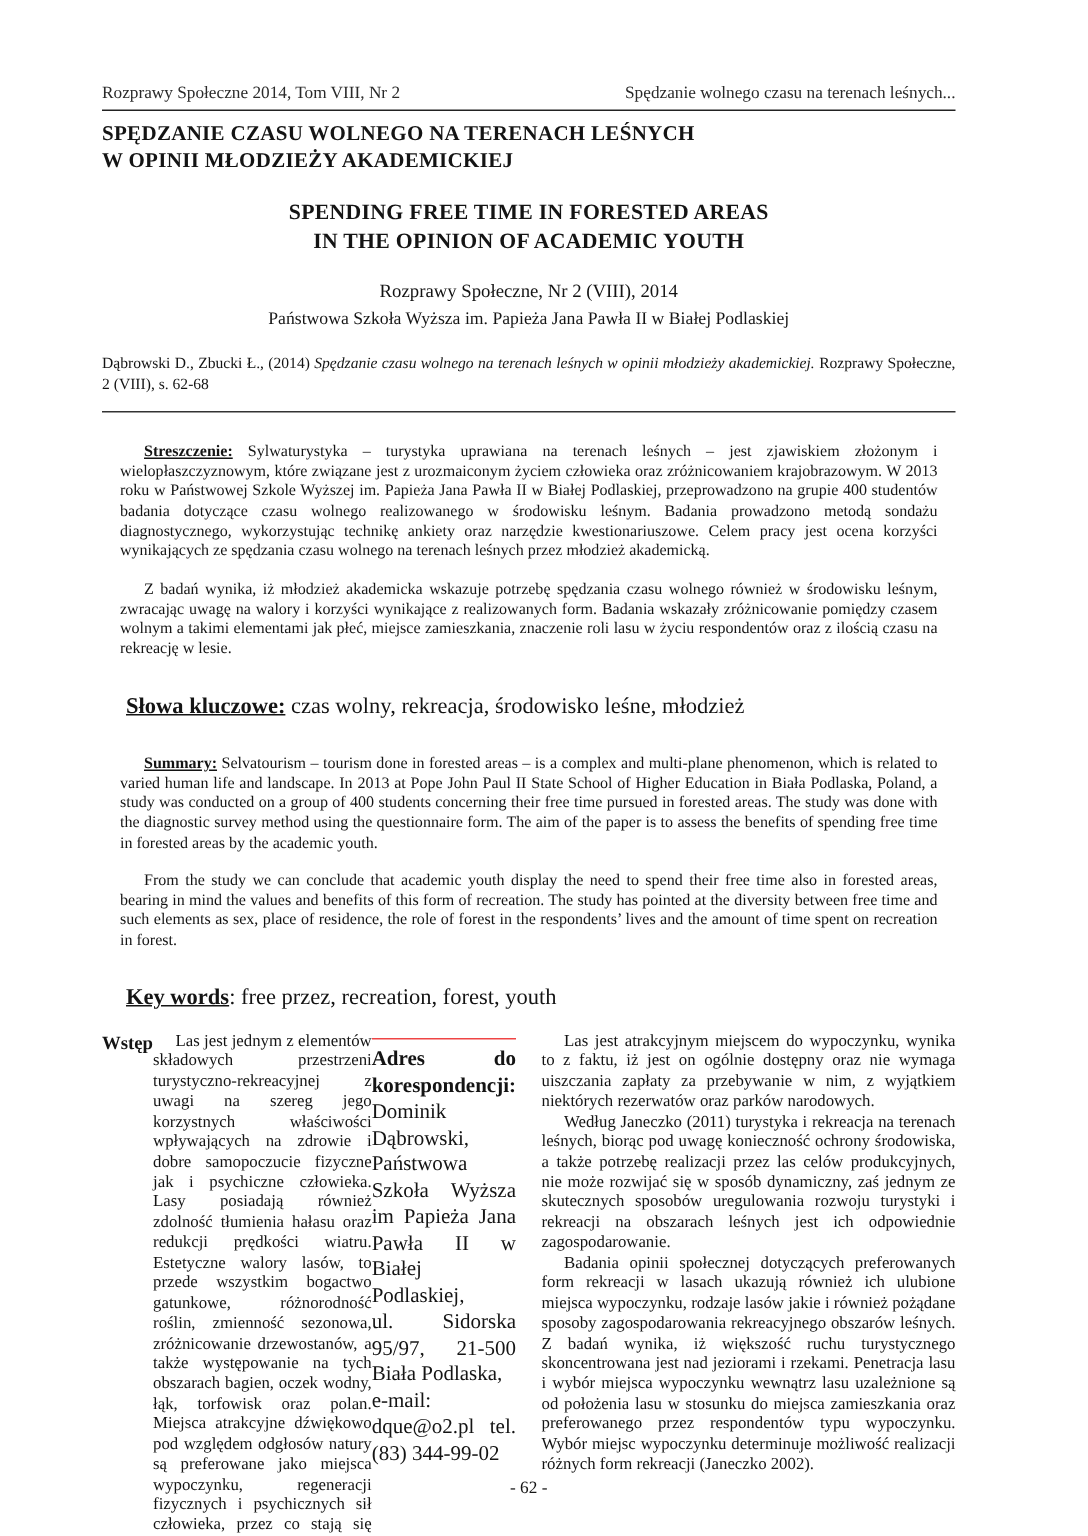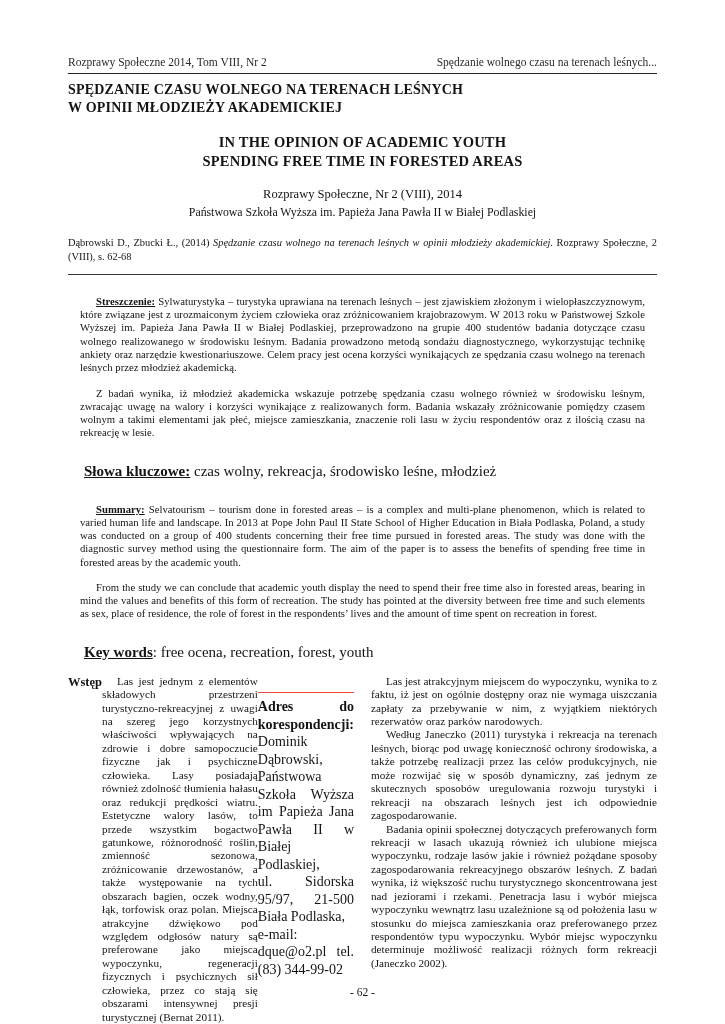--- a/index.html
+++ b/index.html
@@ -4,21 +4,21 @@
 <style>
   html, body { margin: 0; padding: 0; background: #ffffff; }
   .page {
     position: relative;
     width: 725px;
     height: 1024px;
     box-sizing: border-box;
     background: #ffffff;
     color: #141414;
     font-family: "Liberation Serif", "DejaVu Serif", serif;
-    padding: 56px 68px 26px 68px;
+    padding: 56px 88px 26px 68px;
     display: flex;
     flex-direction: column;
     overflow: hidden;
   }
   .running-head {
     display: flex;
     justify-content: space-between;
     align-items: flex-end;
     font-size: 11.5px;
     color: #2a2a2a;
@@ -112,22 +112,22 @@
     <span>Rozprawy Społeczne 2014, Tom VIII, Nr 2</span>
     <span>Spędzanie wolnego czasu na terenach leśnych...</span>
   </div>
 
   <div class="title-pl">
     <div>SPĘDZANIE CZASU WOLNEGO NA TERENACH LEŚNYCH</div>
     <div>W OPINII MŁODZIEŻY AKADEMICKIEJ</div>
   </div>
 
   <div class="title-en">
+    <div>SPENDING FREE TIME IN FORESTED AREAS</div>
     <div>IN THE OPINION OF ACADEMIC YOUTH</div>
-    <div>SPENDING FREE TIME IN FORESTED AREAS</div>
   </div>
 
   <div class="journal-line">Rozprawy Społeczne, Nr 2 (VIII), 2014</div>
 
   <div class="affiliation">Państwowa Szkoła Wyższa im. Papieża Jana Pawła II w Białej Podlaskiej</div>
 
   <div class="citation">
     <span>Dąbrowski D., Zbucki Ł., (2014) </span><span class="it">Spędzanie czasu wolnego na terenach leśnych w opinii młodzieży akademickiej.</span><span> Rozprawy Społeczne, 2 (VIII), s. 62-68</span>
   </div>
 
@@ -141,21 +141,21 @@
   <div class="kw-line">
     <span class="lbl-u">Słowa kluczowe:</span><span> czas wolny, rekreacja, środowisko leśne, młodzież</span>
   </div>
 
   <div class="abstract" style="margin-top:11px;">
     <p><span class="lbl-u">Summary:</span><span> Selvatourism – tourism done in forested areas – is a complex and multi-plane phenomenon, which is related to varied human life and landscape. In 2013 at Pope John Paul II State School of Higher Education in Biała Podlaska, Poland, a study was conducted on a group of 400 students concerning their free time pursued in forested areas. The study was done with the diagnostic survey method using the questionnaire form. The aim of the paper is to assess the benefits of spending free time in forested areas by the academic youth.</span></p>
     <p>From the study we can conclude that academic youth display the need to spend their free time also in forested areas, bearing in mind the values and benefits of this form of recreation. The study has pointed at the diversity between free time and such elements as sex, place of residence, the role of forest in the respondents’ lives and the amount of time spent on recreation in forest.</p>
   </div>
 
   <div class="kw-line">
-    <span class="lbl-u">Key words</span><span>: free ocena, recreation, forest, youth</span>
+    <span class="lbl-u">Key words</span><span>: free przez, recreation, forest, youth</span>
   </div>
 
   <div class="columns">
 
     <div class="col col-left">
       <div class="section-heading">Wstęp</div>
       <p>Las jest jednym z elementów składowych przestrzeni turystyczno-rekreacyjnej z uwagi na szereg jego korzystnych właściwości wpływających na zdrowie i dobre samopoczucie fizyczne jak i psychiczne człowieka. Lasy posiadają również zdolność tłumienia hałasu oraz redukcji prędkości wiatru. Estetyczne walory lasów, to przede wszystkim bogactwo gatunkowe, różnorodność roślin, zmienność sezonowa, zróżnicowanie drzewostanów, a także występowanie na tych obszarach bagien, oczek wodny, łąk, torfowisk oraz polan. Miejsca atrakcyjne dźwiękowo pod względem odgłosów natury są preferowane jako miejsca wypoczynku, regeneracji fizycznych i psychicznych sił człowieka, przez co stają się obszarami intensywnej presji turystycznej (Bernat 2011).</p>
       <div class="footnote">
         <div class="line"><span class="bold">Adres do korespondencji:</span><span> Dominik Dąbrowski, Państwowa Szkoła Wyższa im Papieża Jana Pawła II w Białej Podlaskiej,</span></div>
         <div class="line">ul. Sidorska 95/97, 21-500 Biała Podlaska,</div>

